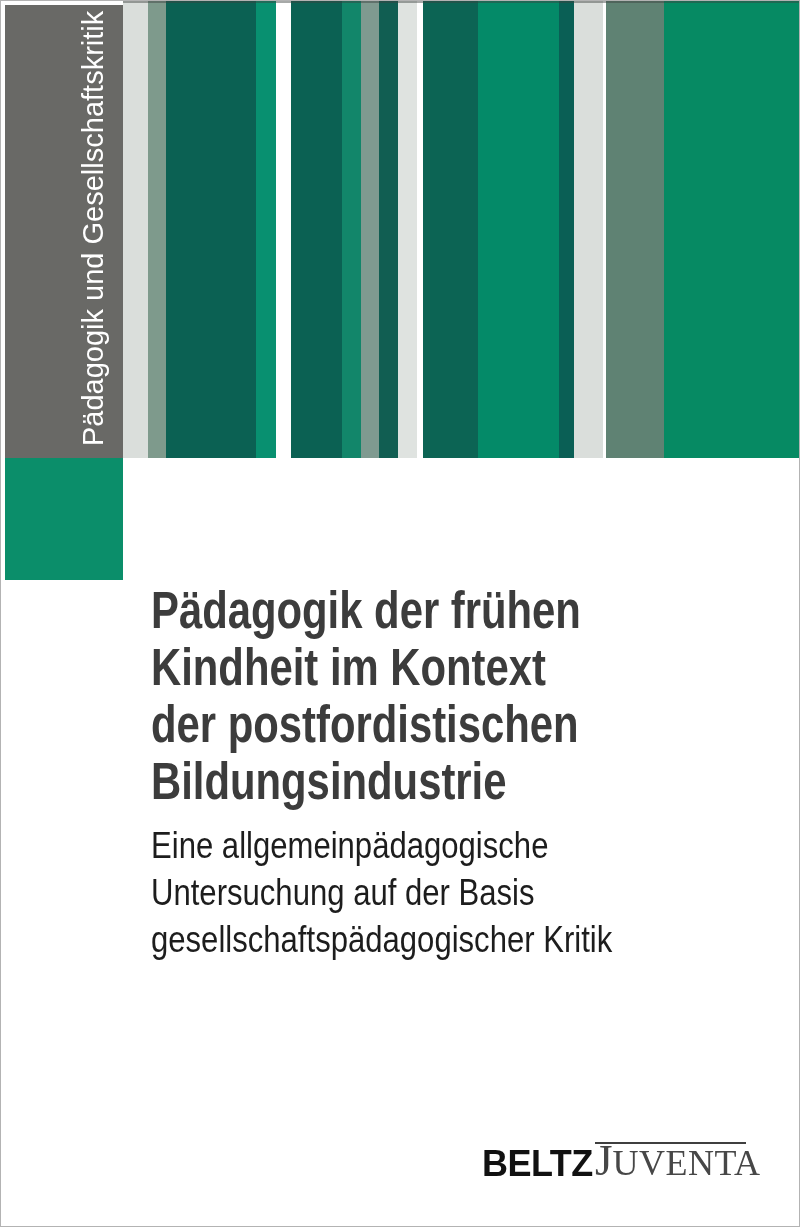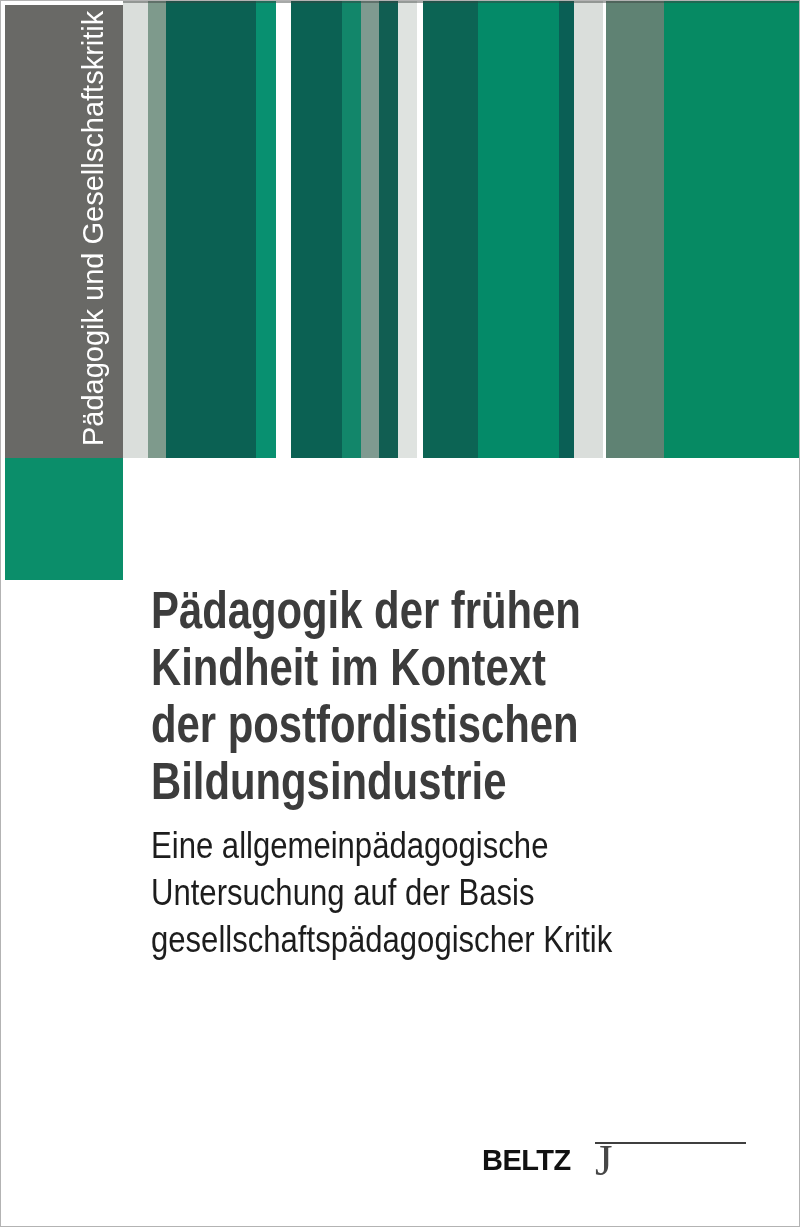--- a/index.html
+++ b/index.html
@@ -61,21 +61,21 @@
     position:absolute; left:150px; top:821px;
     color:#1d1d1d;
     font-size:37px; line-height:47px;
     transform:scaleX(0.84); transform-origin:left top;
     white-space:nowrap;
   }
 
   
   .logo-beltz {
     position:absolute; left:481px; top:1145px;
-    font-size:29px; font-weight:bold; line-height:1;
+    font-size:36px; font-weight:bold; line-height:1;
     letter-spacing:-0.5px; color:#111111;
     white-space:nowrap;
   }
   .logo-rule {
     position:absolute; left:594px; top:1141px;
     width:151px; height:2px; background:#3f3f3f;
   }
   .logo-juventa {
     position:absolute; left:594px; top:1137px;
     display:flex; align-items:baseline;
@@ -128,15 +128,16 @@
   <div class="subtitle-block">
     <div>Eine allgemeinpädagogische</div>
     <div>Untersuchung auf der Basis</div>
     <div>gesellschaftspädagogischer Kritik</div>
   </div>
 
   <div class="logo-beltz">BELTZ</div>
   <div class="logo-rule"></div>
   <div class="logo-juventa">
     <span class="initial">J</span>
+      <span class="rest">UVENTA</span>
   </div>
 
 </div>
 
 </body></html>

